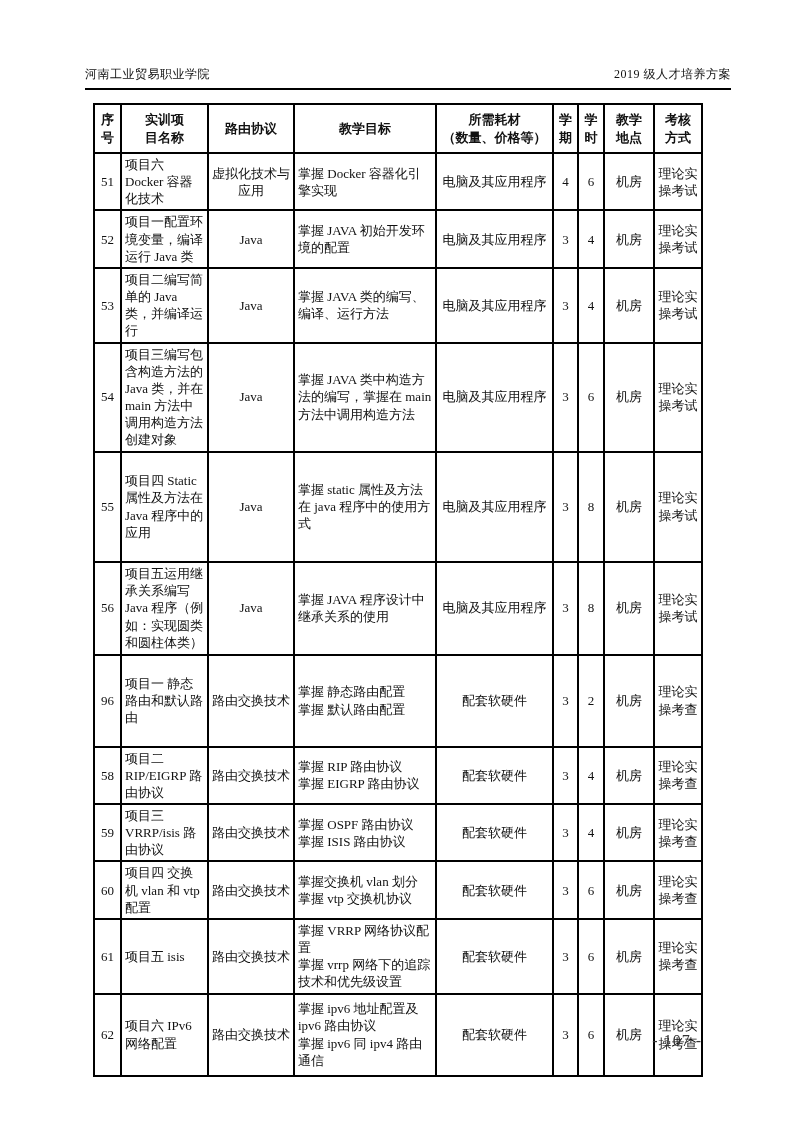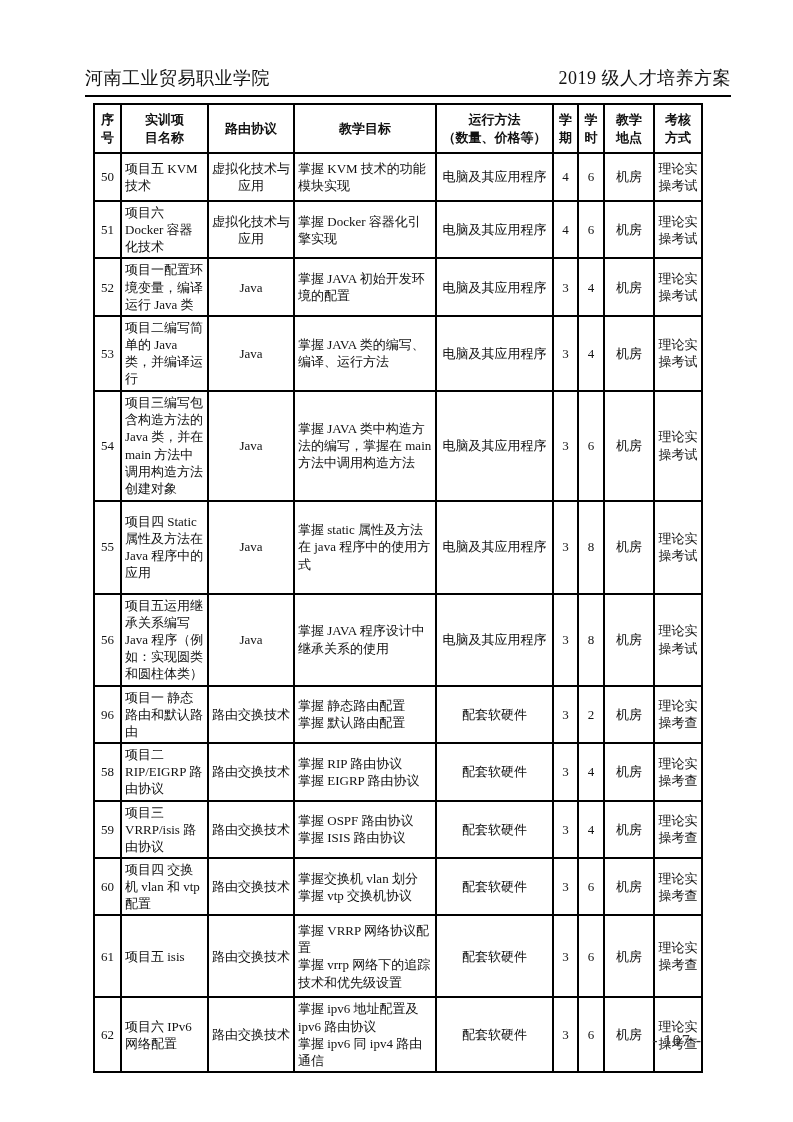--- a/index.html
+++ b/index.html
@@ -4,21 +4,21 @@
 <style>
   html,body{margin:0;padding:0;background:#e8e8e8;}
   .page{
     width:793px;height:1122px;background:#ffffff;margin:0 auto;
     font-family:"Liberation Serif","DejaVu Serif",serif;
     color:#111;position:relative;box-sizing:border-box;
   }
   .page-header{
     position:absolute;left:85px;right:62px;top:66px;
     display:flex;justify-content:space-between;align-items:flex-end;
-    font-size:18px;letter-spacing:.5px;
+    font-size:12px;letter-spacing:.5px;
     padding-bottom:5px;border-bottom:2px solid #000;
   }
   .doc-table{
     position:absolute;left:93px;top:103px;
     border-collapse:collapse;table-layout:fixed;width:610px;
   }
   .doc-table th,.doc-table td{
     border:2px solid #000;
     padding:2px 3px;
     vertical-align:middle;
@@ -83,45 +83,34 @@
         <col class="col-assessment">
       </colgroup>
     <thead>
       <tr id="head-row">
           <th class="col-id">序
 号</th>
           <th class="col-project">实训项
 目名称</th>
           <th class="col-course">路由协议</th>
           <th class="col-goal">教学目标</th>
-          <th class="col-materials">运行方法
+          <th class="col-materials">所需耗材
 （数量、价格等）</th>
           <th class="col-semester">学
 期</th>
           <th class="col-hours">学
 时</th>
           <th class="col-location">教学
 地点</th>
           <th class="col-assessment">考核
 方式</th>
         </tr>
     </thead>
     <tbody id="table-body">
         <tr>
-          <td class="col-id">50</td>
-          <td class="col-project">项目五 KVM 技术</td>
-          <td class="col-course">虚拟化技术与应用</td>
-          <td class="col-goal">掌握 KVM 技术的功能模块实现</td>
-          <td class="col-materials">电脑及其应用程序</td>
-          <td class="col-semester">4</td>
-          <td class="col-hours">6</td>
-          <td class="col-location">机房</td>
-          <td class="col-assessment">理论实操考试</td>
-        </tr>
-        <tr>
           <td class="col-id">51</td>
           <td class="col-project">项目六 Docker 容器化技术</td>
           <td class="col-course">虚拟化技术与应用</td>
           <td class="col-goal">掌握 Docker 容器化引擎实现</td>
           <td class="col-materials">电脑及其应用程序</td>
           <td class="col-semester">4</td>
           <td class="col-hours">6</td>
           <td class="col-location">机房</td>
           <td class="col-assessment">理论实操考试</td>
         </tr>

